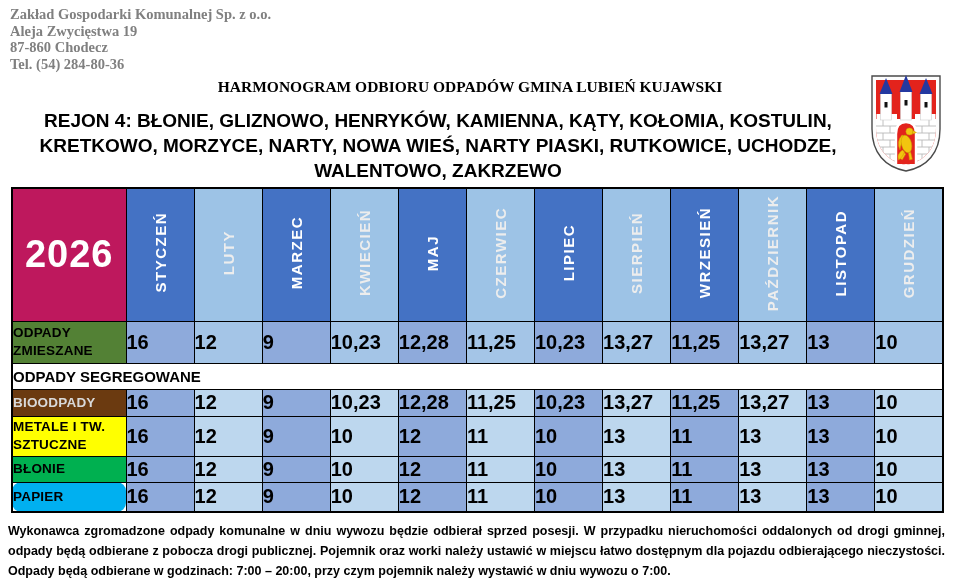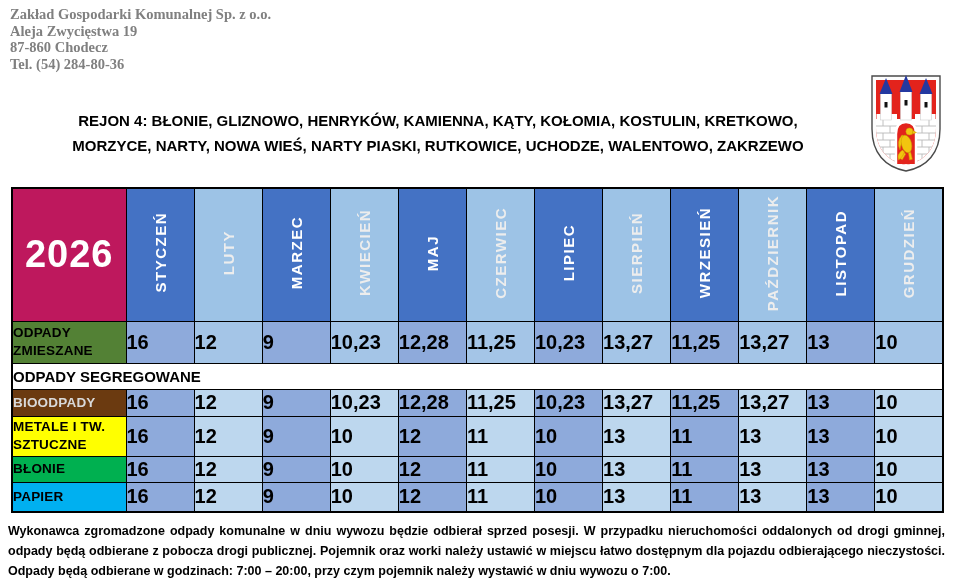--- a/index.html
+++ b/index.html
@@ -9,21 +9,21 @@
 
   .company { position:absolute; left:10px; top:6px; color:#808080;
              font-family:"Liberation Serif", serif; font-weight:bold;
              font-size:14.5px; line-height:16.5px; }
 
   .doc-title { position:absolute; top:78px; left:0; width:940px; text-align:center;
                font-family:"Liberation Serif", serif; font-weight:bold;
                font-size:15.5px; color:#000; }
 
   .region { position:absolute; top:108px; left:38px; width:800px; text-align:center;
-            font-weight:bold; font-size:15px; line-height:25px; color:#000; }
+            font-weight:bold; font-size:19px; line-height:25px; color:#000; }
 
   .crest { position:absolute; top:72px; left:866px; width:80px; height:104px; }
 
   table.schedule { position:absolute; top:187px; left:11px; width:933px;
                    border-collapse:collapse; table-layout:fixed;
                    border:2.5px solid #000; }
   table.schedule td, table.schedule th { border:1.5px solid #000; padding:0; }
 
   th.year-cell { font-size:38px; font-weight:bold; color:#fff; text-align:center;
                  vertical-align:middle; letter-spacing:1px; }
@@ -48,20 +48,21 @@
 
 <div class="page">
 
   <div class="company">
     <div>Zakład Gospodarki Komunalnej Sp. z o.o.</div>
     <div>Aleja Zwycięstwa 19</div>
     <div>87-860 Chodecz</div>
     <div>Tel. (54) 284-80-36</div>
   </div>
 
+  <div class="doc-title">HARMONOGRAM ODBIORU ODPADÓW GMINA LUBIEŃ KUJAWSKI</div>
 
   <div class="region">REJON 4: BŁONIE, GLIZNOWO, HENRYKÓW, KAMIENNA, KĄTY, KOŁOMIA, KOSTULIN, KRETKOWO, MORZYCE, NARTY, NOWA WIEŚ, NARTY PIASKI, RUTKOWICE, UCHODZE, WALENTOWO, ZAKRZEWO</div>
 
   <svg class="crest" viewBox="0 0 80 102" xmlns="http://www.w3.org/2000/svg">
     <defs>
       <clipPath id="wallclip">
         <path d="M10,46 H70 V55 C70,76 59,88 40,92 C21,88 10,76 10,55 L10,46 Z"></path>
       </clipPath>
     </defs>
     <path d="M6,3 H74 V56 C74,80 61,94 40,98 C19,94 6,80 6,56 Z" fill="#FDFDFD" stroke="#4a4a4a" stroke-width="1.4"></path>
@@ -189,21 +190,21 @@
           <td class="val-cell" style="background: rgb(142, 170, 219);">12</td>
           <td class="val-cell" style="background: rgb(189, 215, 238);">11</td>
           <td class="val-cell" style="background: rgb(142, 170, 219);">10</td>
           <td class="val-cell" style="background: rgb(189, 215, 238);">13</td>
           <td class="val-cell" style="background: rgb(142, 170, 219);">11</td>
           <td class="val-cell" style="background: rgb(189, 215, 238);">13</td>
           <td class="val-cell" style="background: rgb(142, 170, 219);">13</td>
           <td class="val-cell" style="background: rgb(189, 215, 238);">10</td>
         </tr>
         <tr style="height: 30px;">
-          <td class="label-cell" style="background: rgb(0, 176, 240); color: rgb(0, 0, 0);">PAPIER</td>
+          <td class="label-cell" style="background: rgb(0, 176, 240); color: rgb(0, 0, 0); border-radius: 9px;">PAPIER</td>
           <td class="val-cell" style="background: rgb(142, 170, 219);">16</td>
           <td class="val-cell" style="background: rgb(189, 215, 238);">12</td>
           <td class="val-cell" style="background: rgb(142, 170, 219);">9</td>
           <td class="val-cell" style="background: rgb(189, 215, 238);">10</td>
           <td class="val-cell" style="background: rgb(142, 170, 219);">12</td>
           <td class="val-cell" style="background: rgb(189, 215, 238);">11</td>
           <td class="val-cell" style="background: rgb(142, 170, 219);">10</td>
           <td class="val-cell" style="background: rgb(189, 215, 238);">13</td>
           <td class="val-cell" style="background: rgb(142, 170, 219);">11</td>
           <td class="val-cell" style="background: rgb(189, 215, 238);">13</td>

